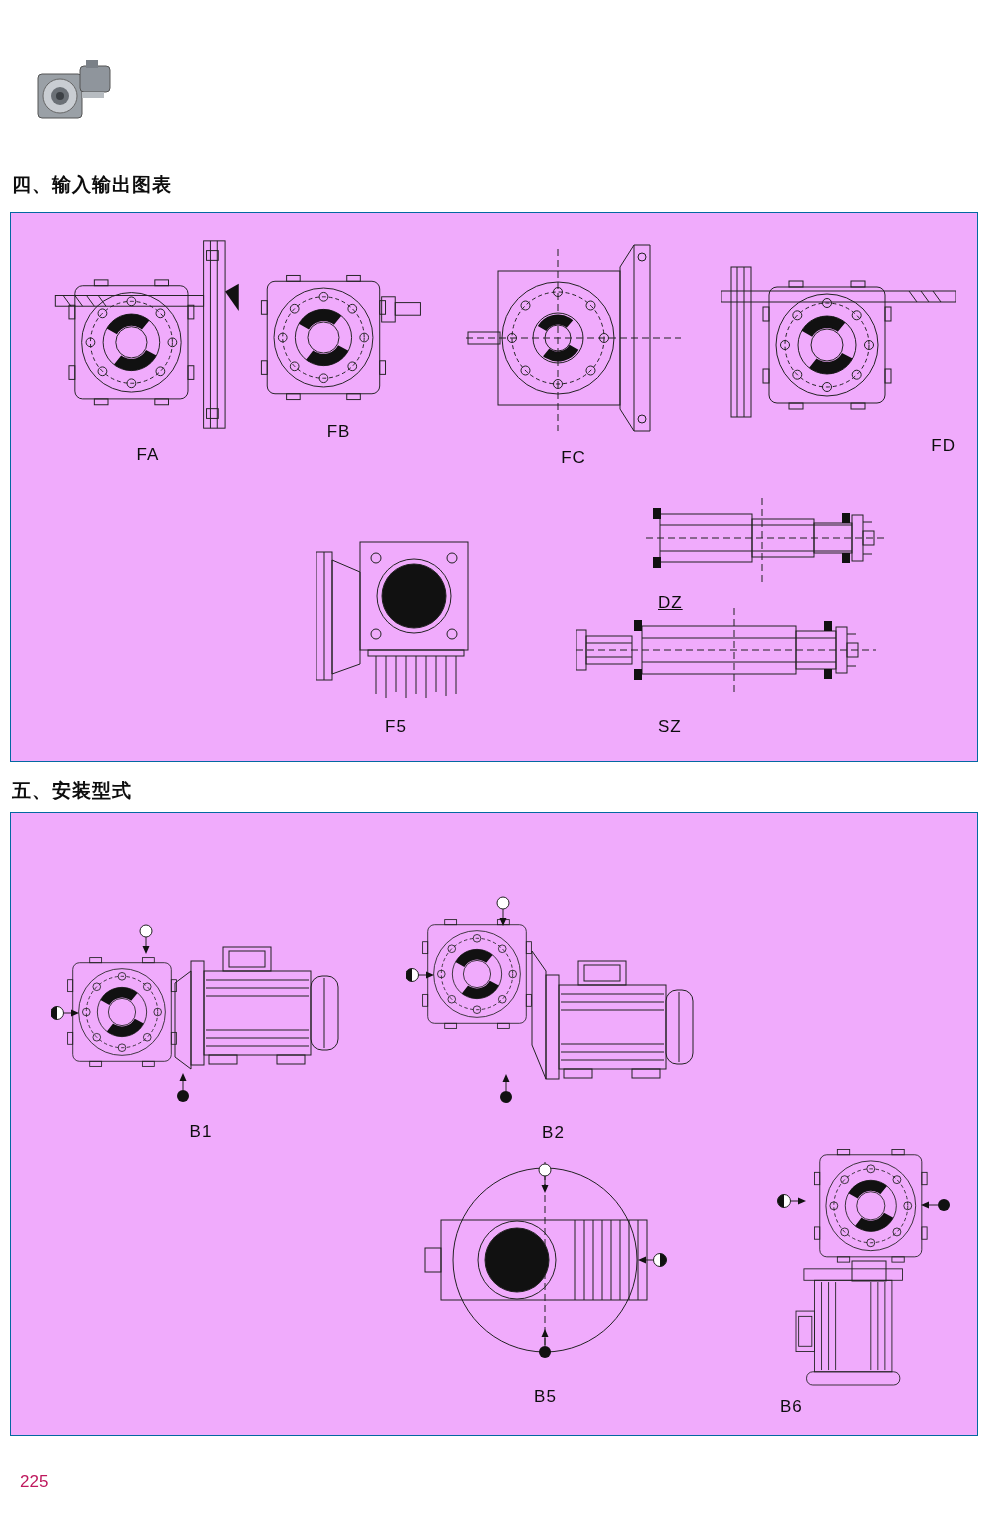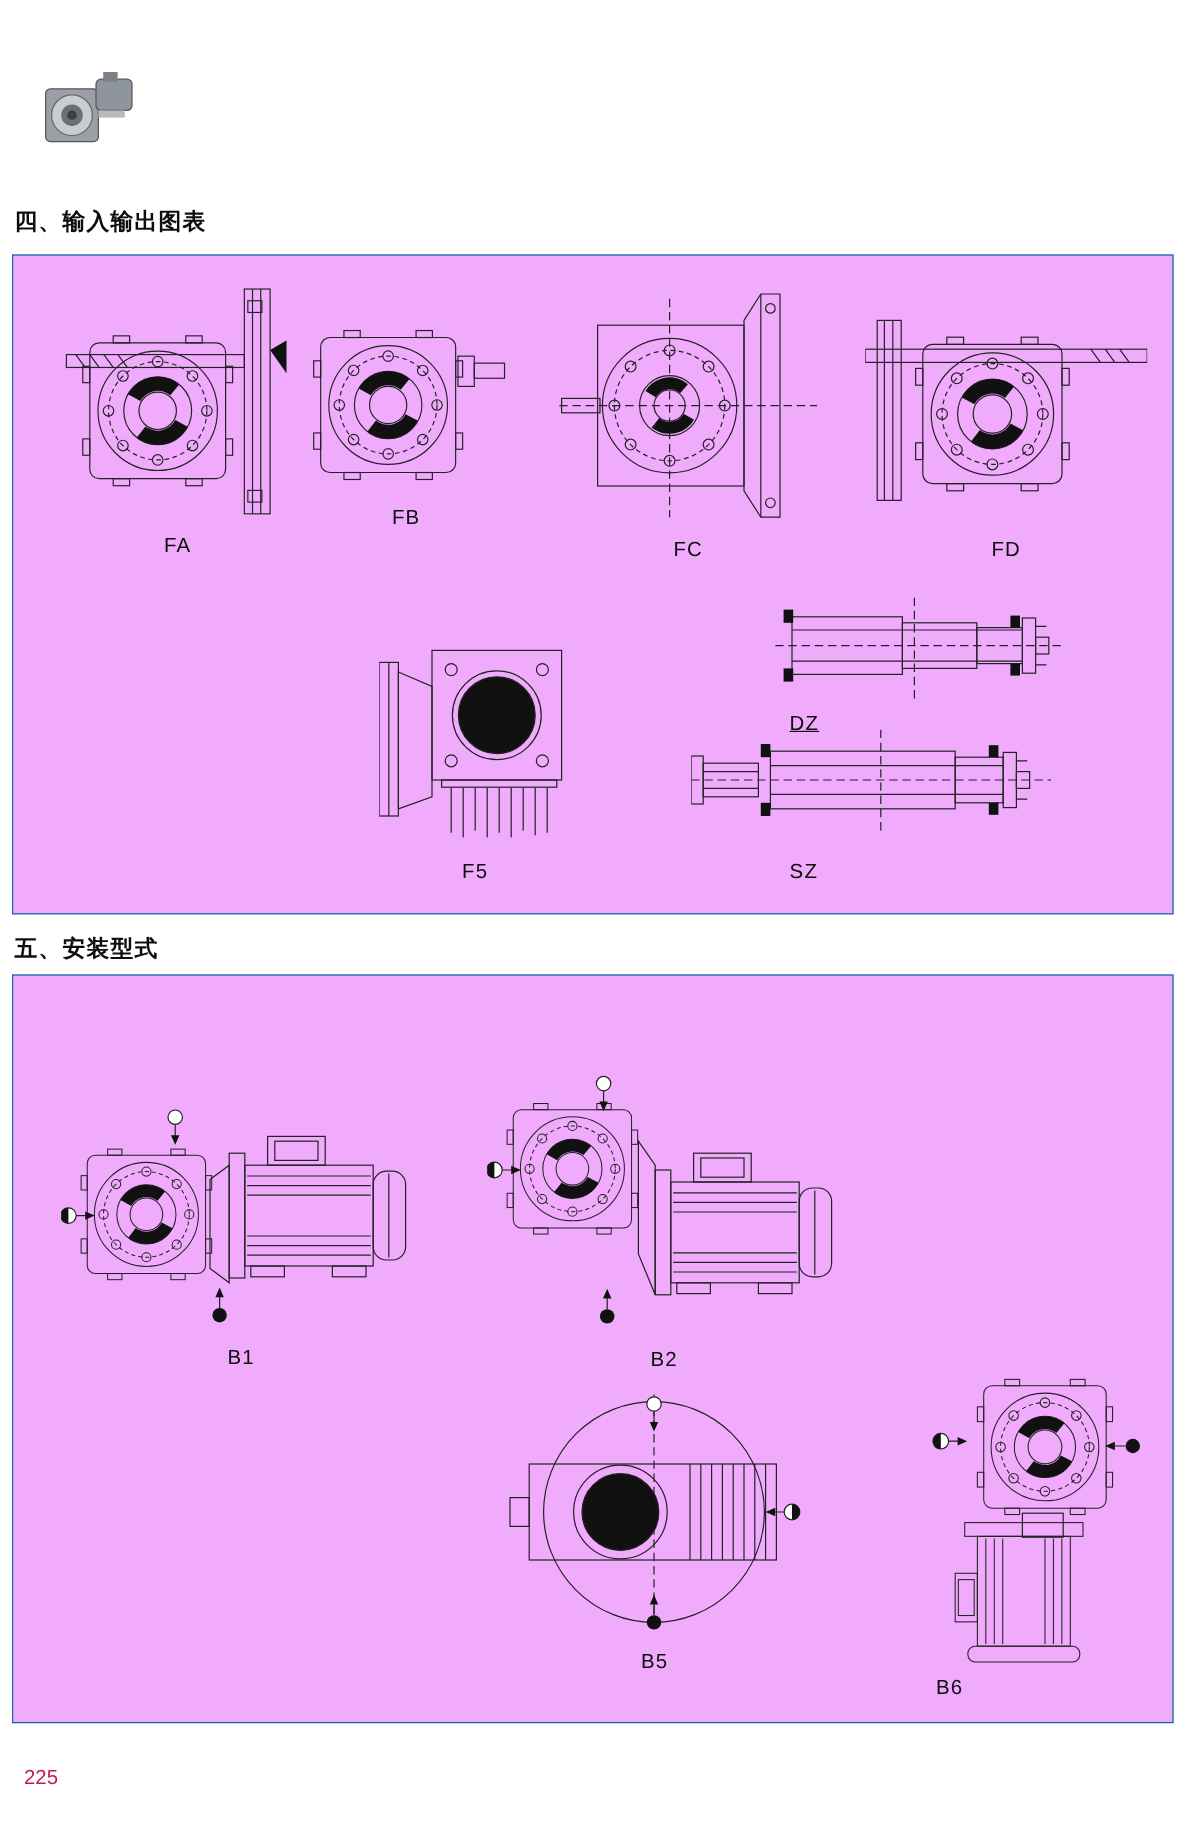--- a/index.html
+++ b/index.html
@@ -177,21 +177,21 @@
     <div class="fig" style="left:710px;top:42px;width:235px;">
       <svg viewBox="0 0 235 175" width="235" height="175">
         <g fill="none" stroke="#222">
           <rect x="0" y="36" width="235" height="11"></rect>
           <path d="M188 36l8 11M200 36l8 11M212 36l8 11"></path>
           <rect x="10" y="12" width="20" height="150"></rect>
           <path d="M16 12v150M23 12v150"></path>
           <use href="#face" x="46" y="30"></use>
         </g>
       </svg>
-      <div class="fig-label" style="margin-top:18px;">FD</div>
+      <div class="fig-label" style="margin-top:6px;text-align:right;">FD</div>
     </div>
 
 
     <div class="fig" style="left:305px;top:305px;width:160px;">
       <svg viewBox="0 0 160 185" width="160" height="185">
         <g fill="none" stroke="#222">
           <rect x="0" y="34" width="16" height="128"></rect>
           <path d="M8 34v128"></path>
           <polygon points="16,42 44,54 44,146 16,156"></polygon>
           <rect x="44" y="24" width="108" height="108"></rect>
@@ -294,21 +294,21 @@
           <rect x="18" y="62" width="206" height="80"></rect>
           <path d="M152 62v80M161 62v80M170 62v80M179 62v80M188 62v80M197 62v80M206 62v80M215 62v80"></path>
           <circle cx="94" cy="102" r="39"></circle>
           <circle cx="94" cy="102" r="32" fill="#111"></circle>
           <rect x="2" y="90" width="16" height="24"></rect>
         </g>
         <use href="#mHollow" transform="translate(122,12)"></use>
         <use href="#mHalfL" transform="translate(237,102)"></use>
         <use href="#mDot" transform="translate(122,194)"></use>
       </svg>
-      <div class="fig-label" style="margin-top:12px;">B5</div>
+      <div class="fig-label" style="margin-top:24px;">B5</div>
     </div>
 
     <div class="fig" style="left:755px;top:330px;width:205px;">
       <svg viewBox="0 0 205 250" width="205" height="250">
         <g fill="none" stroke="#222">
           <use href="#face" transform="translate(52,10) scale(0.88)"></use>
           <rect x="86" y="118" width="34" height="20"></rect>
           <use href="#motorV" transform="translate(30,242) scale(0.88,-0.88)"></use>
         </g>
         <use href="#mHalf" transform="translate(18,58)"></use>

